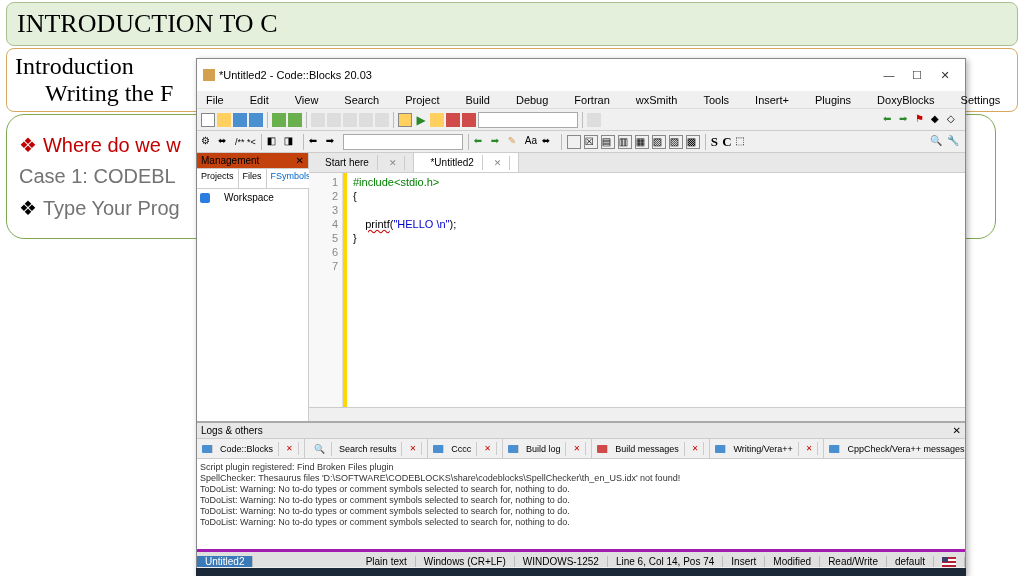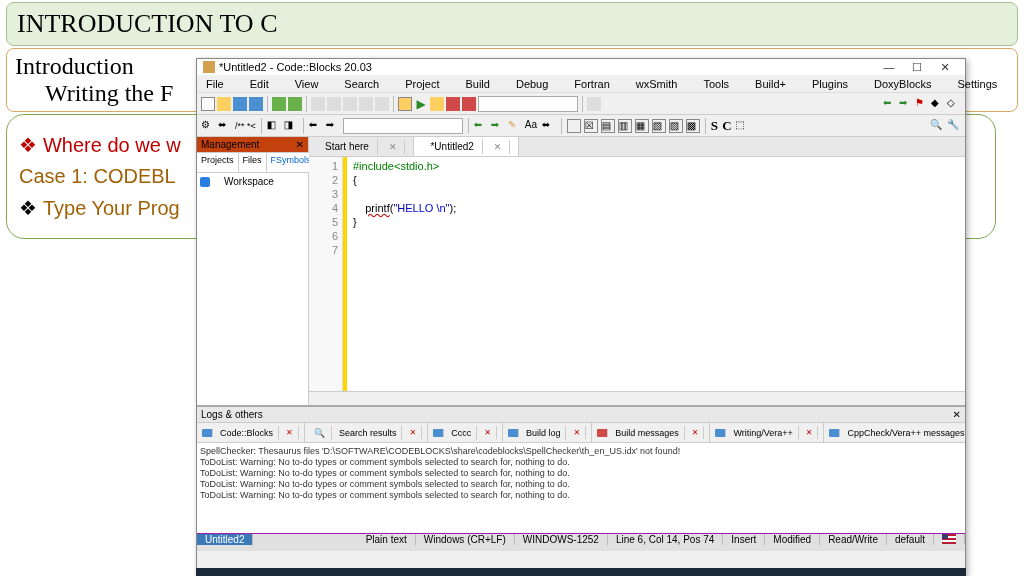--- a/index.html
+++ b/index.html
@@ -6,23 +6,23 @@
 body{width:1024px;height:576px;background:#fff;position:relative;overflow:hidden}
 .slide-header{background:#e5f0dc;border:1px solid #a8c090;border-radius:8px;padding:6px 10px;margin:2px 6px}
 .slide-header h1{font-family:"Times New Roman",serif;font-size:26px;font-weight:400}
 .slide-sub{border:1px solid #d4a860;border-radius:8px;margin:2px 6px 2px 6px;padding:4px 8px}
 .slide-sub .l1{font-family:"Times New Roman",serif;font-size:24px}
 .slide-sub .l2{font-family:"Times New Roman",serif;font-size:24px;margin-left:30px}
 .slide-body{border:1px solid #7fa850;border-radius:18px;margin:2px 6px;padding:10px 12px;width:990px}
 .bullet{font-family:"Times New Roman",serif;font-size:20px;margin:8px 0}
 .bullet .diamond{color:#c00000;margin-right:6px}
 .bullet .red{color:#c00000}
-.bullet .black{color:#a16207}
+.bullet .black{color:#737373}
 .cb-window{position:absolute;left:196px;top:58px;width:770px;height:518px;background:#f0f0f0;border:1px solid #888;box-shadow:2px 2px 6px rgba(0,0,0,.3);font-size:10px}
-.cb-title{height:16px;display:flex;align-items:center;padding:0 6px;background:#fff}
+.cb-title{height:32px;display:flex;align-items:center;padding:0 6px;background:#fff}
 .cb-title .icon{width:12px;height:12px;background:#d4a050;margin-right:4px}
 .cb-title .t{flex:1;font-size:11px}
 .cb-title .winbtn{width:28px;height:18px;display:flex;align-items:center;justify-content:center;color:#333;font-size:11px}
 .cb-menu{height:18px;background:#f0f0f0;display:flex;align-items:center;padding:0 4px;gap:16px;border-bottom:1px solid #ddd}
 .cb-menu span{padding:1px 5px;font-size:11px}
 .cb-toolbar{height:22px;background:#f0f0f0;border-bottom:1px solid #ccc;display:flex;align-items:center;padding:0 4px;gap:2px}
 .tb-icon{width:14px;height:14px;display:inline-block}
 .tb-sep{width:1px;height:16px;background:#bbb;margin:0 2px}
 .cb-toolbar2{height:22px;background:#f0f0f0;border-bottom:1px solid #ccc;display:flex;align-items:center;padding:0 4px;gap:3px}
 .cb-main{display:flex;height:268px}
@@ -48,21 +48,21 @@
 .cb-lines .fn{color:#000;text-decoration:underline wavy #c00}
 .cb-lines .str{color:#0000cc}
 .cb-scroll{height:14px;background:#f0f0f0;border-top:1px solid #ccc}
 .cb-logs{height:128px;border-top:2px solid #aaa;display:flex;flex-direction:column}
 .cb-logs-head{height:16px;background:#e8e8e8;border-bottom:1px solid #ccc;padding:0 4px;font-size:10px;display:flex;align-items:center;justify-content:space-between}
 .cb-logs-tabs{height:20px;display:flex;border-bottom:1px solid #ccc;font-size:9px;overflow:hidden}
 .cb-logs-tabs span{padding:2px 5px;border-right:1px solid #ccc;display:flex;align-items:center;gap:2px;white-space:nowrap}
 .cb-logs-tabs .x{color:#c00;font-size:8px}
 .cb-logs-tabs .i{width:8px;height:8px;background:#4a90d0;border-radius:1px}
 .cb-logs-body{flex:1;background:#fff;padding:3px;font-size:9px;line-height:11px;overflow:hidden;color:#333}
-.cb-status{height:18px;background:#e0e0e0;border-top:1px solid #a21caf;display:flex;align-items:flex-start;font-size:10px}
+.cb-status{height:18px;background:#e0e0e0;border-top:3px solid #a21caf;display:flex;align-items:flex-end;font-size:10px}
 .cb-status span{padding:0 8px;border-right:1px solid #bbb}
 .cb-status .fill{flex:1}
 .taskbar{position:absolute;bottom:0;left:196px;width:770px;height:8px;background:#1a2838}
 .sc-text{font-family:"Segoe UI";letter-spacing:.5px}
 input.tb-input{height:16px;width:100px;font-size:10px;border:1px solid #aaa}
 .flag{width:14px;height:10px;background:linear-gradient(to bottom,#b22234 20%,#fff 20%,#fff 40%,#b22234 40%,#b22234 60%,#fff 60%,#fff 80%,#b22234 80%);position:relative}
 .flag::before{content:"";position:absolute;width:6px;height:5px;background:#3c3b6e;top:0;left:0}
 </style>
 </head>
 <body>
@@ -92,21 +92,21 @@
     <span>File</span>
     <span>Edit</span>
     <span>View</span>
     <span>Search</span>
     <span>Project</span>
     <span>Build</span>
     <span>Debug</span>
     <span>Fortran</span>
     <span>wxSmith</span>
     <span>Tools</span>
-    <span>Build+</span>
+    <span>Insert+</span>
     <span>Plugins</span>
     <span>DoxyBlocks</span>
     <span>Settings</span>
     <span>Help</span>
   </div>
   <div class="cb-toolbar">
     <span class="tb-icon" style="background:#fff;border:1px solid #888"></span>
     <span class="tb-icon" style="background:#ffd060"></span>
     <span class="tb-icon" style="background:#4a90d0"></span>
     <span class="tb-icon" style="background:#4a90d0"></span>
@@ -252,20 +252,21 @@
           <span>Writing/Vera++</span>
           <span class="x">✕</span>
         </span>
       <span>
           <span class="i"></span>
           <span>CppCheck/Vera++ messages</span>
         </span>
 
     </div>
     <div class="cb-logs-body">
+      <div>Script plugin registered: Find Broken Files plugin</div>
       <div>SpellChecker: Thesaurus files 'D:\SOFTWARE\CODEBLOCKS\share\codeblocks\SpellChecker\th_en_US.idx' not found!</div>
       <div>ToDoList: Warning: No to-do types or comment symbols selected to search for, nothing to do.</div>
       <div>ToDoList: Warning: No to-do types or comment symbols selected to search for, nothing to do.</div>
       <div>ToDoList: Warning: No to-do types or comment symbols selected to search for, nothing to do.</div>
       <div>ToDoList: Warning: No to-do types or comment symbols selected to search for, nothing to do.</div>
     </div>
   </div>
 
   <div class="cb-status">
     <span style="background:#3a7ab8;color:#fff">Untitled2</span>

